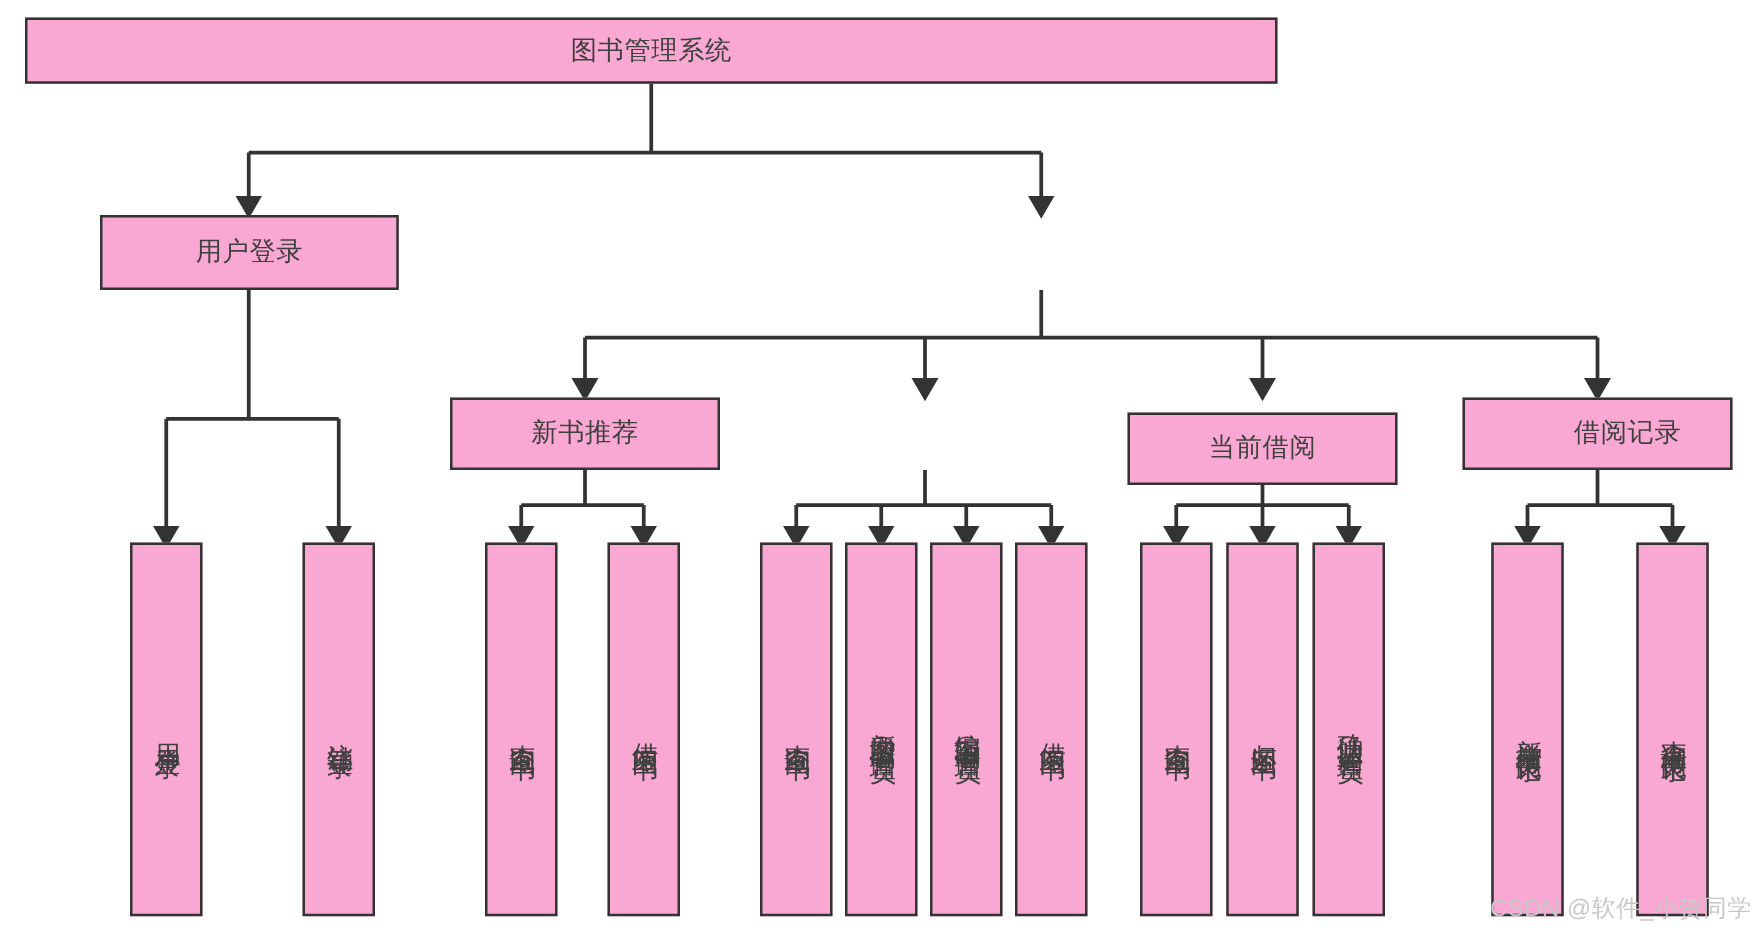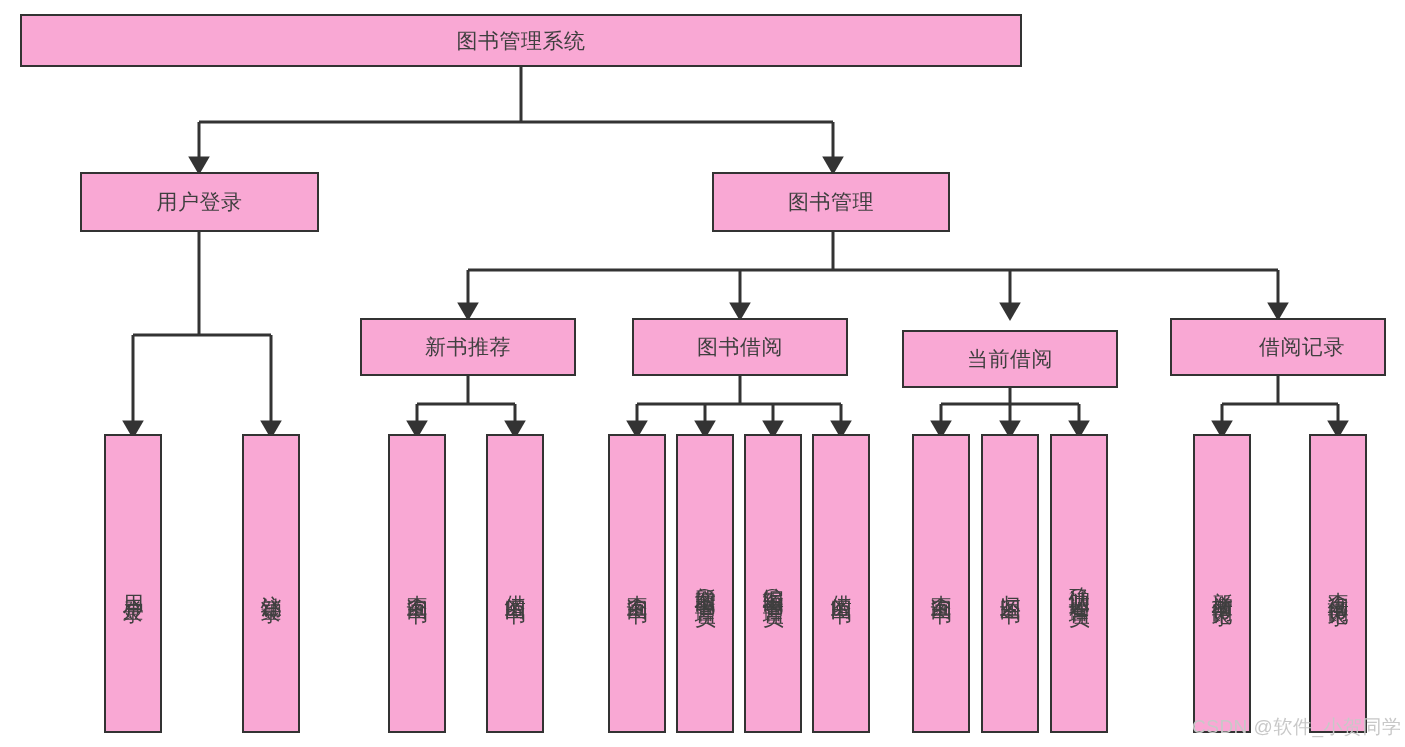--- a/index.html
+++ b/index.html
@@ -121,29 +121,23 @@
     </g>
   </svg>
 
   <div class="node horizontal" style="left:20px; top:14px; width:1002px; height:53px;">
     <span class="label">图书管理系统</span>
   </div>
 
   <div class="node horizontal" style="left:80px; top:172px; width:239px; height:60px;">
     <span class="label">用户登录</span>
   </div>
-  <div class="node horizontal" style="left:712px; top:172px; width:238px; height:60px;">
-    <span class="label">图书管理</span>
-  </div>
 
   <div class="node horizontal" style="left:360px; top:318px; width:216px; height:58px;">
     <span class="label">新书推荐</span>
-  </div>
-  <div class="node horizontal" style="left:632px; top:318px; width:216px; height:58px;">
-    <span class="label">图书借阅</span>
   </div>
   <div class="node horizontal" style="left:902px; top:330px; width:216px; height:58px;">
     <span class="label">当前借阅</span>
   </div>
   <div class="node horizontal" style="left:1170px; top:318px; width:216px; height:58px;padding-left:48px;">
     <span class="label">借阅记录</span>
   </div>
 
   <div class="node vertical" style="left:104px; top:434px; width:58px; height:299px;">
     <span class="label">用户登录</span>

